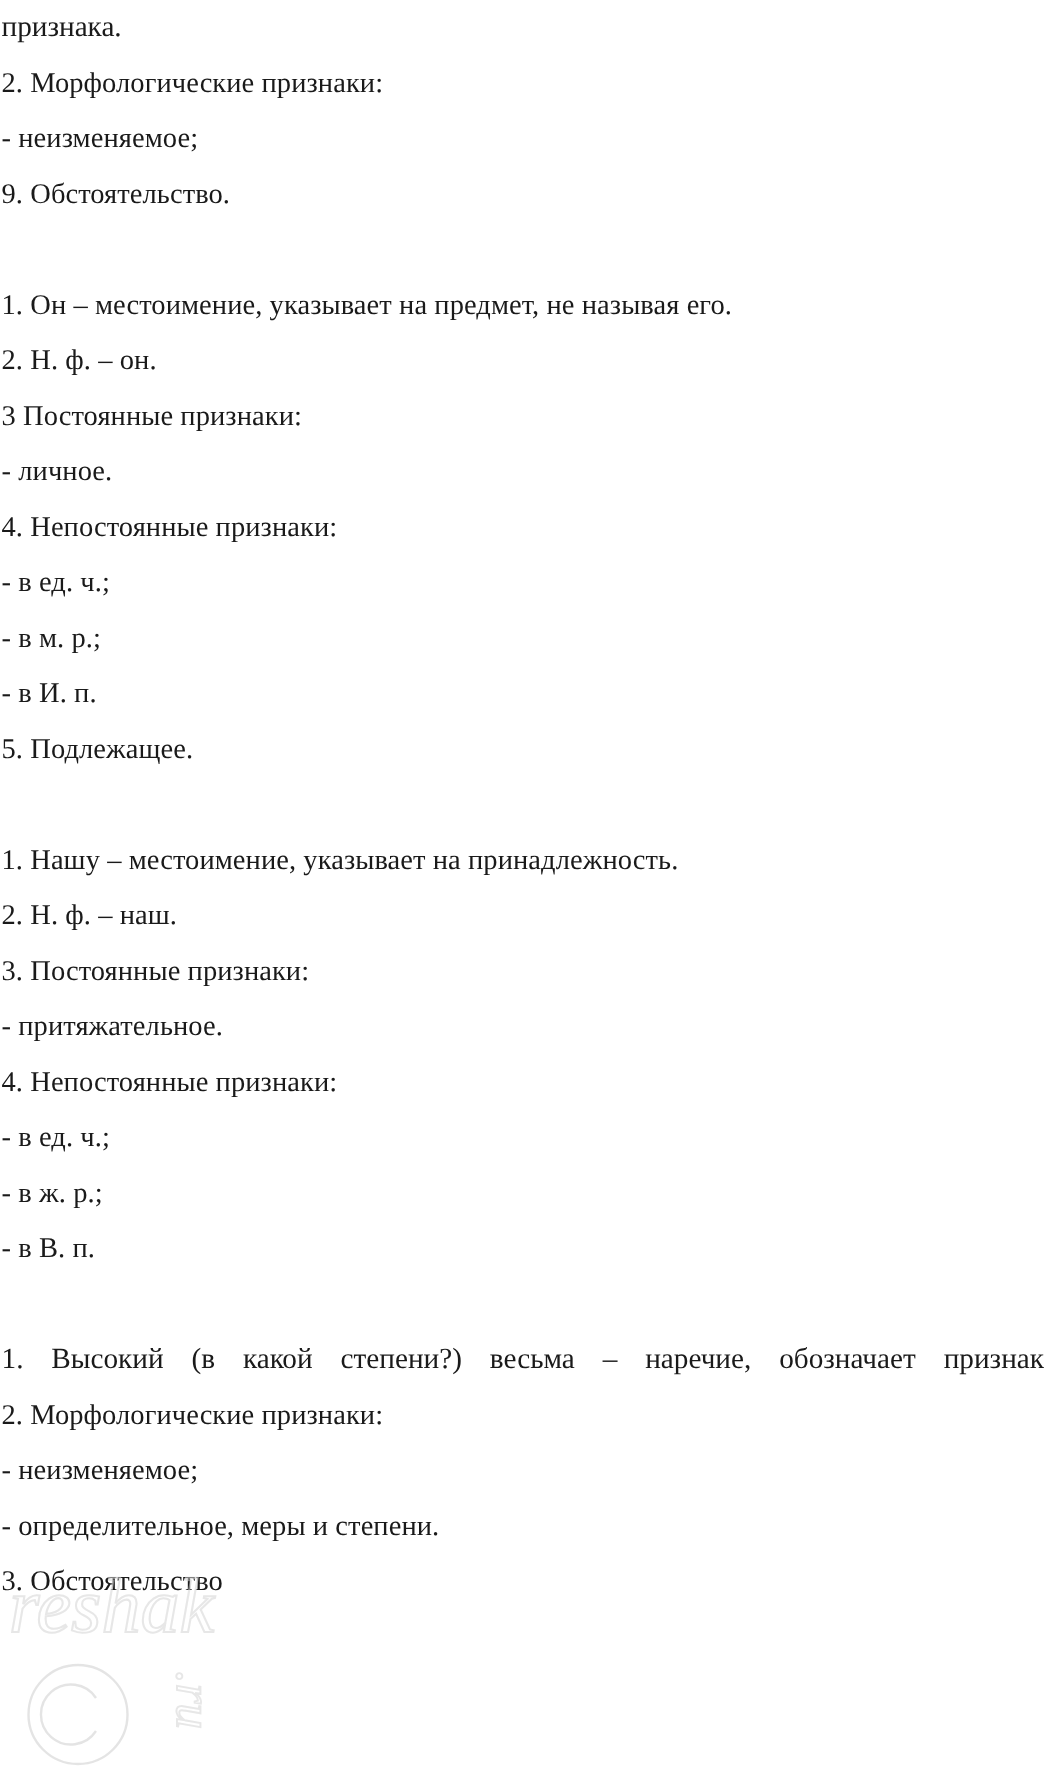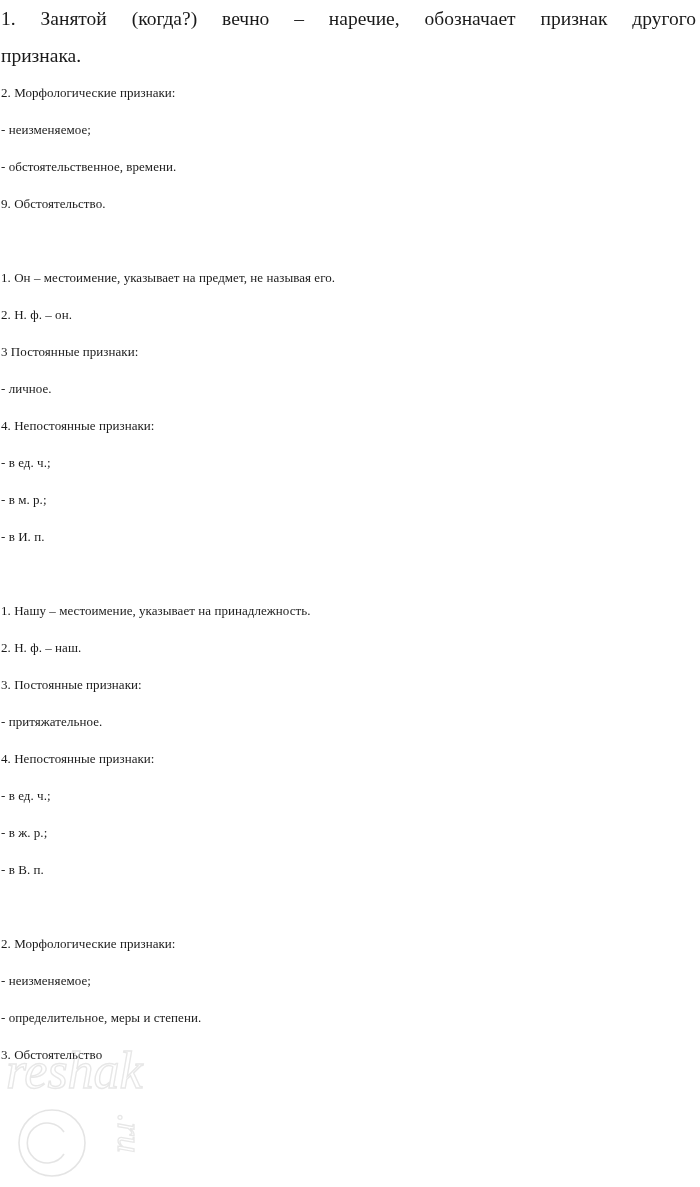--- a/index.html
+++ b/index.html
@@ -39,21 +39,21 @@
 
   
   .block {
     position: relative;
     z-index: 2;
   }
   .block + .block {
     margin-top: 37px;          
   }
   .ln {
-    font-size: 13px;
+    font-size: 19px;
     line-height: 37px;
     height: 37px;
     white-space: nowrap;
     letter-spacing: 0.05px;
   }
   
   .para {
     font-size: 19.5px;
     line-height: 37px;
     text-align: justify;
@@ -89,50 +89,50 @@
         <path d="M64 92 a20 20 0 1 0 0 22"></path>
       </g>
       <text x="6" y="48" font-family="&quot;Liberation Serif&quot;, serif" font-size="52" font-style="italic" fill="none" stroke="#d4d4d4" stroke-width="1.4">reshak</text>
       <text x="118" y="74" font-family="&quot;Liberation Serif&quot;, serif" font-size="34" font-style="italic" fill="none" stroke="#d4d4d4" stroke-width="1.3" transform="rotate(90 118 74)">.ru</text>
     </svg>
   </div>
 
   <div id="content">
       <div class="block">
         <p class="para spread-wide">
-          <span class="l1">1.  Занятой  (когда?)  вечно  –  наречие,  обозначает  признак  другого</span>
           <span class="l2">признака.</span>
         </p>
         <div class="ln">2. Морфологические признаки:</div>
         <div class="ln">- неизменяемое;</div>
-        <div class="ln">- обстоятельственное, времени.</div>
         <div class="ln">9. Обстоятельство.</div>
       </div>
       <div class="block">
         <div class="ln">1. Он – местоимение, указывает на предмет, не называя его.</div>
         <div class="ln">2. Н. ф. – он.</div>
         <div class="ln">3 Постоянные признаки:</div>
         <div class="ln">- личное.</div>
         <div class="ln">4. Непостоянные признаки:</div>
         <div class="ln">- в ед. ч.;</div>
         <div class="ln">- в м. р.;</div>
         <div class="ln">- в И. п.</div>
+        <div class="ln">5. Подлежащее.</div>
       </div>
       <div class="block">
         <div class="ln">1. Нашу – местоимение, указывает на принадлежность.</div>
         <div class="ln">2. Н. ф. – наш.</div>
         <div class="ln">3. Постоянные признаки:</div>
         <div class="ln">- притяжательное.</div>
         <div class="ln">4. Непостоянные признаки:</div>
         <div class="ln">- в ед. ч.;</div>
         <div class="ln">- в ж. р.;</div>
         <div class="ln">- в В. п.</div>
       </div>
       <div class="block">
         <p class="para spread-tight">
+          <span class="l1">1. Высокий (в какой степени?) весьма – наречие, обозначает признак</span>
         </p>
         <div class="ln">2. Морфологические признаки:</div>
         <div class="ln">- неизменяемое;</div>
         <div class="ln">- определительное, меры и степени.</div>
         <div class="ln">3. Обстоятельство</div>
       </div>
     </div>
 
 </div>
 

